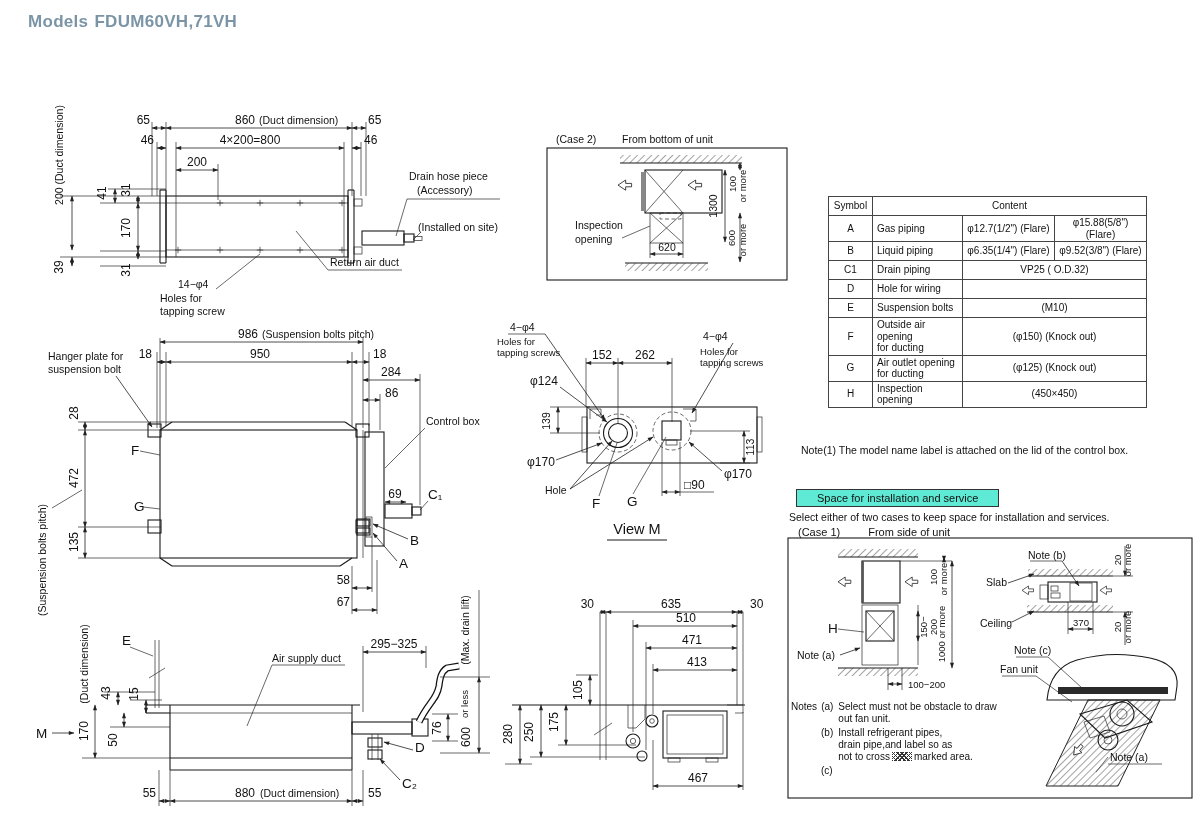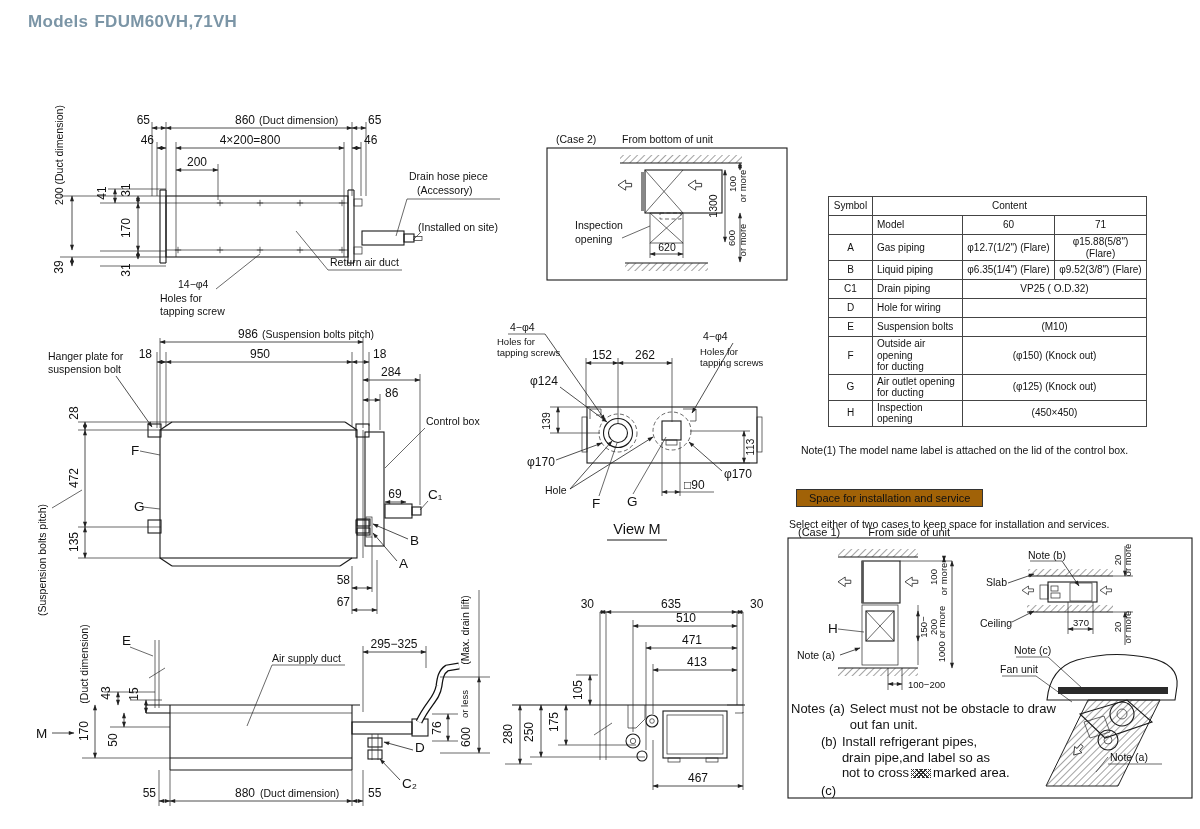--- a/index.html
+++ b/index.html
@@ -7,25 +7,25 @@
         font-family:"Liberation Sans","DejaVu Sans",sans-serif;}
   .page svg{position:absolute;left:0;top:0;}
   .ov{position:absolute;z-index:2;color:#111;}
   .title{left:28px;top:12px;font-size:17px;font-weight:bold;letter-spacing:.3px;}
   .title .code{margin-left:6px;}
   
   .spec{border-collapse:collapse;font-size:10px;color:#111;table-layout:fixed;width:318px;}
   .spec td{border:1px solid #444;text-align:center;padding:1px 2px;height:16px;line-height:1.15;overflow:hidden;}
   .spec td.l{text-align:left;padding-left:4px;}
   .tnote{left:789px;top:444px;font-size:10.5px;padding-left:12px;}
-  .spbox{left:796px;top:489px;border:1.4px solid #333;padding:2px 12px;font-size:11px;background:#a16207;}
-  .spsel{left:789px;top:511px;font-size:10.5px;margin-top:7px;}
+  .spbox{left:796px;top:489px;border:1.4px solid #333;padding:2px 20px;font-size:11px;background:#5eead4;}
+  .spsel{left:789px;top:511px;font-size:10.5px;}
   .spcase{left:798px;top:526px;font-size:11px;}
   .spcase .fs{margin-left:28px;}
-  .notes{left:791px;top:701px;width:360px;font-size:13px;line-height:1.2;}
+  .notes{left:791px;top:701px;width:360px;font-size:10px;line-height:1.2;}
   .nrow{display:flex;margin-bottom:2px;white-space:nowrap;}
   .nh{margin-right:4px;}
   .nk{margin-right:5px;}
   .nrow.ind{margin-left:30px;}
   .swatch{display:inline-block;width:20px;height:9px;margin:0 2px;vertical-align:-1px;
     background:repeating-linear-gradient(45deg,#333 0 1px,transparent 1px 3px),
                repeating-linear-gradient(-45deg,#333 0 1px,transparent 1px 3px);}
   
   .ln{stroke:#1a1a1a;stroke-width:1.1;fill:none;}
   .lt{stroke:#2a2a2a;stroke-width:.7;fill:none;}
@@ -564,26 +564,20 @@
           <col style="width:90px">
           <col style="width:92px">
           <col style="width:92px">
         </colgroup>
     <tbody>
           <tr>
       <td>Symbol</td>
       <td colspan="3">Content</td>
     </tr>
     <tr>
-      <td></td>
-      <td class="l">Model</td>
-      <td>60</td>
-      <td>71</td>
-    </tr>
-    <tr>
       <td>A</td>
       <td class="l">Gas piping</td>
       <td>φ12.7(1/2") (Flare)</td>
       <td>φ15.88(5/8") (Flare)</td>
     </tr>
     <tr>
       <td>B</td>
       <td class="l">Liquid piping</td>
       <td>φ6.35(1/4") (Flare)</td>
       <td>φ9.52(3/8") (Flare)</td>

